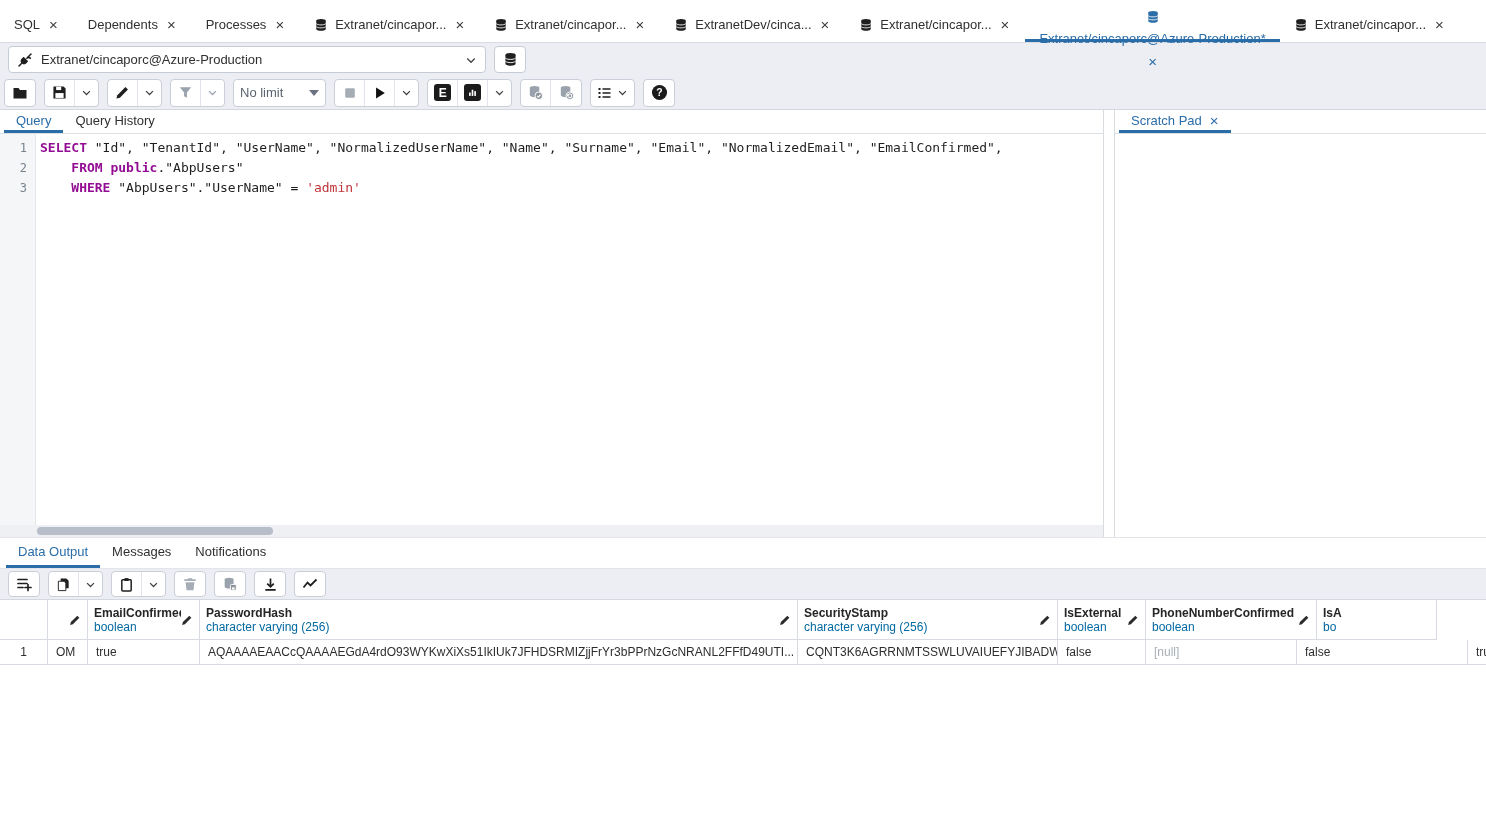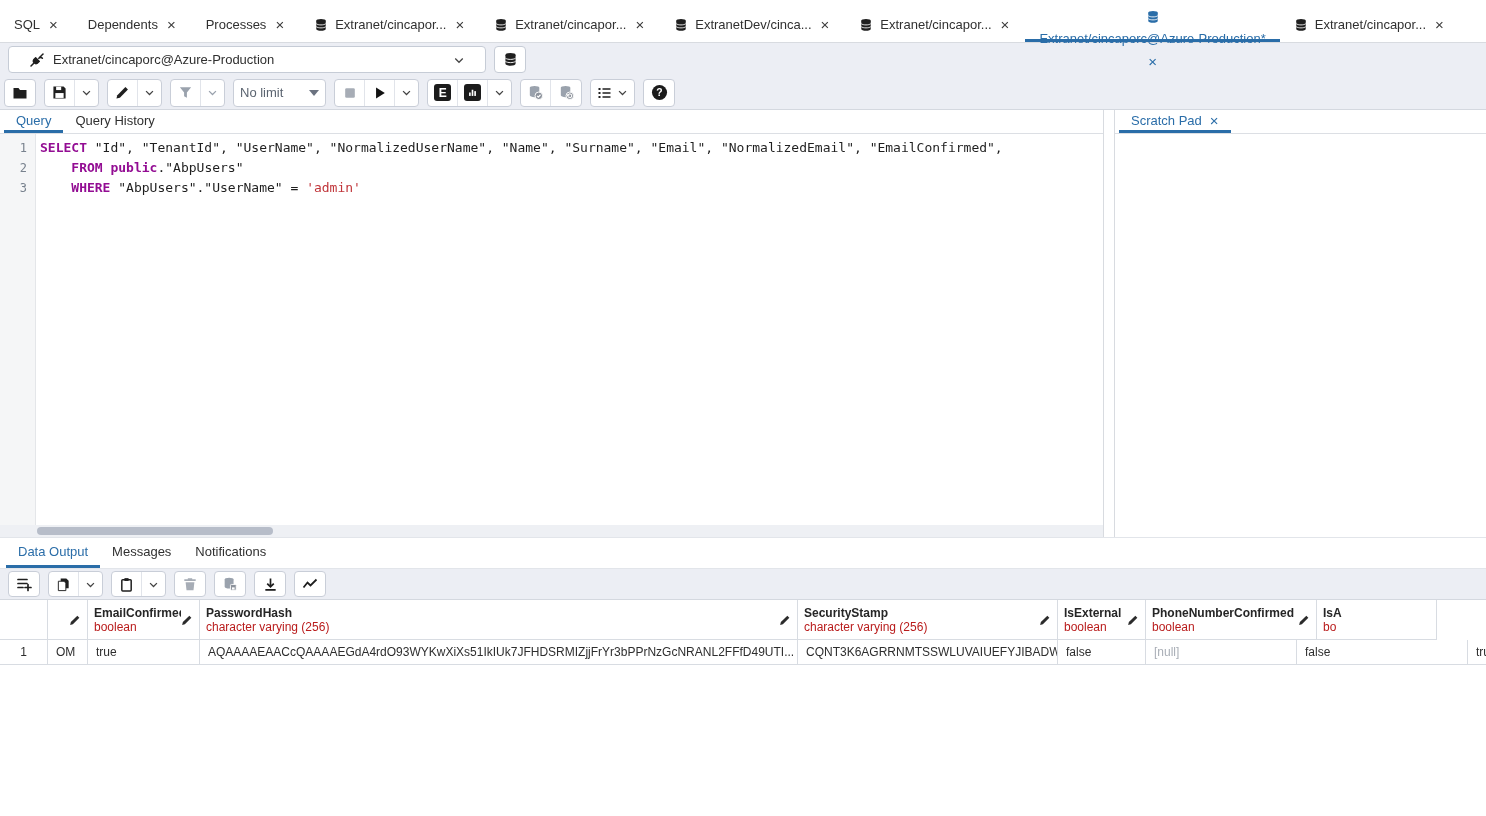--- a/index.html
+++ b/index.html
@@ -14,21 +14,21 @@
   .wtab .dbicon { color:#1f1f1f; display:flex; }
   .wtab.active { color:#2a6da8; border-bottom-color:#2a6da8;flex-direction:column; }
   .wtab.active .dbicon { color:#2a6da8; }
   .wtab .close { font-size:15px; color:#3c3c3c; line-height:1; padding:1px 2px; }
   .wtab.active .close { color:#2a6da8; }
 
   
   .connrow { height:33px; background:#eceef4; display:flex; align-items:center;
     padding:0 8px; gap:8px; }
   .connselect { display:flex; align-items:center; height:27px; width:478px;
-    background:#fff; border:1px solid #c6ccd6; border-radius:4px; padding:0 20px; gap:8px; }
+    background:#fff; border:1px solid #c6ccd6; border-radius:4px; padding:0 8px; gap:8px; }
   .connselect .val { flex:1; color:#2f2f2f; }
   .iconbtn { height:27px; min-width:32px; background:#fff; border:1px solid #c6ccd6;
     border-radius:4px; display:flex; align-items:center; justify-content:center; padding:0 6px; }
 
   
   .toolrow { height:34px; background:#eceef4; border-bottom:1px solid #d4d8df;
     display:flex; align-items:center; padding:0 4px; gap:8px; }
   .btngroup { display:flex; height:28px; background:#fff; border:1px solid #c9ced8;
     border-radius:4px; overflow:hidden; }
   .btngroup .tbtn { display:flex; align-items:center; justify-content:center;
@@ -72,21 +72,21 @@
     display:flex; align-items:center; padding:0 8px; gap:8px; }
   .btoolbar .btngroup { height:26px; }
 
   
   .grid { flex:1; overflow:hidden; background:#fff; }
   .gridrow { display:flex; }
   .gh { border-right:1px solid #d8dce2; border-bottom:1px solid #d8dce2;
     padding:3px 6px; display:flex; align-items:center; min-height:40px; background:#fff; }
   .gh .hmeta { flex:1; min-width:0; overflow:hidden; }
   .gh .hname { font-weight:bold; font-size:12px; color:#262626; white-space:nowrap; }
-  .gh .htype { font-size:12px; color:#b91c1c; white-space:nowrap; }
+  .gh .htype { font-size:12px; color:#0369a1; white-space:nowrap; }
   .gc { border-right:1px solid #d8dce2; border-bottom:1px solid #d8dce2;
     padding:4px 8px; font-size:12px; color:#2e2e2e; white-space:nowrap; overflow:hidden;
     height:25px; display:flex; align-items:center; }
   .gc.null { color:#a9aeb6; }
   .rownum { width:48px; justify-content:center; flex:none; }
   svg { display:block; }
 </style>
 </head>
 <body>
 

